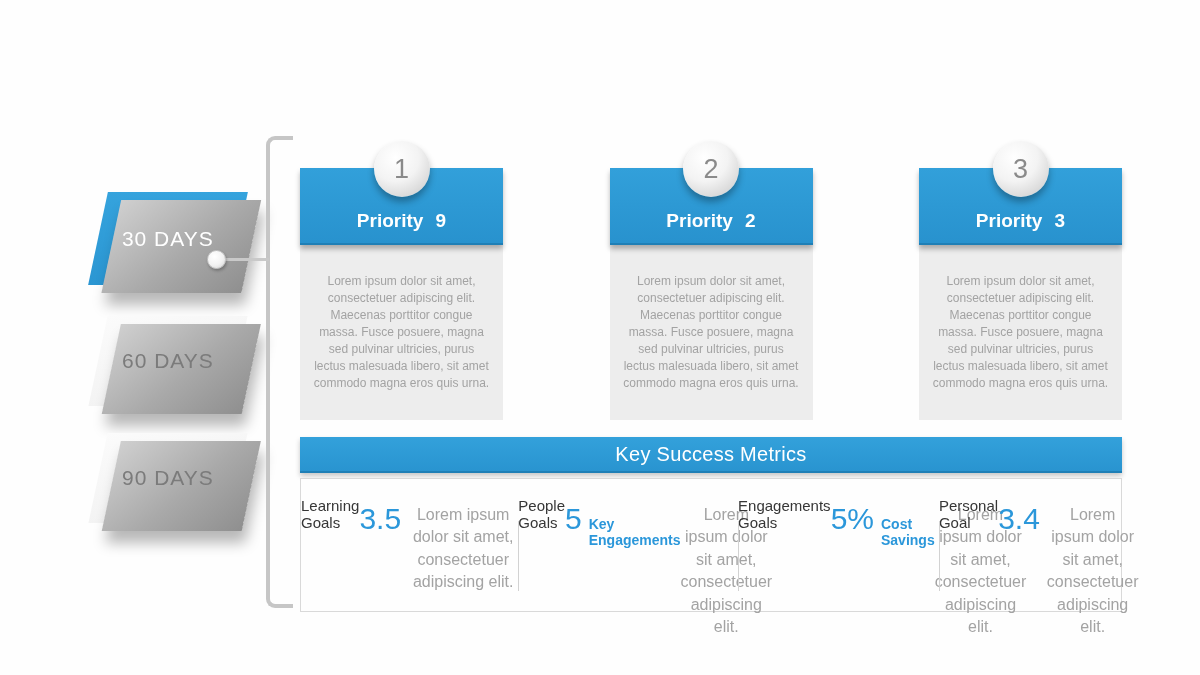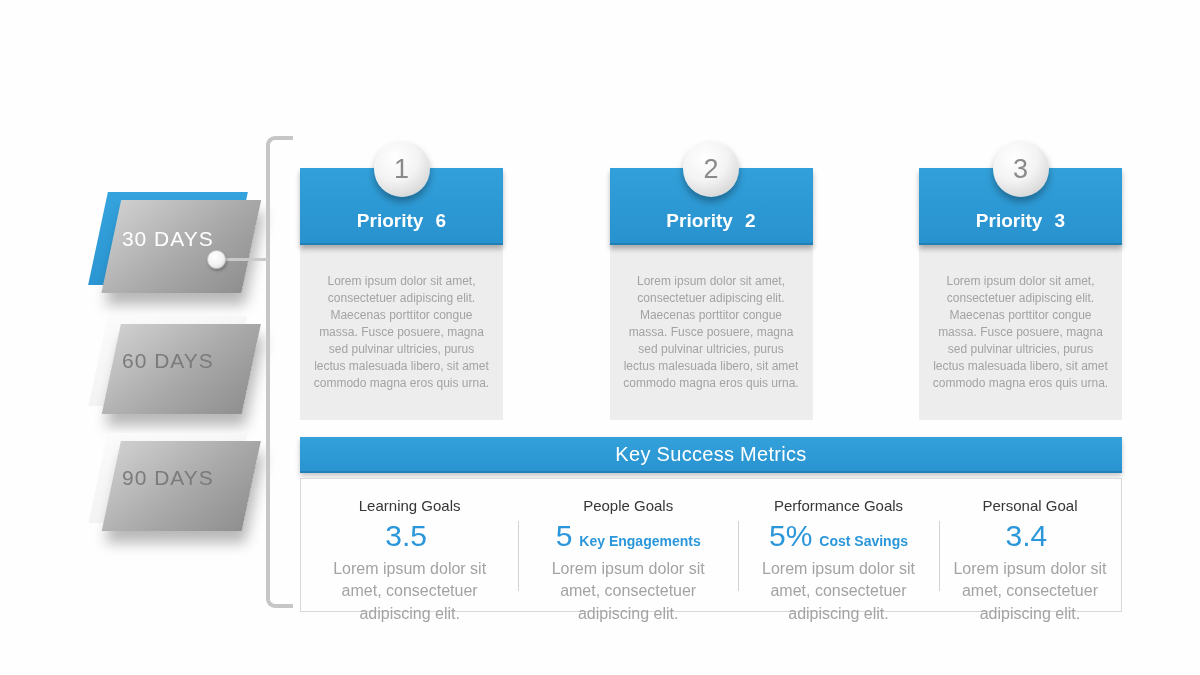--- a/index.html
+++ b/index.html
@@ -91,21 +91,21 @@
     display:flex; align-items:center; justify-content:center;
   }
   .banner span { color:#ffffff; font-size:20px; letter-spacing:0.3px; }
 
   
   .metrics-box {
     position:absolute; left:300px; top:478px; width:822px; height:134px;
     border:1px solid #d9d9d9; background:#fefefe; display:flex;
   }
   .metric {
-    position:relative; display:flex; flex-direction:column; align-items:center;
+    position:relative; display:flex; flex-direction:row; align-items:flex-start;
     padding-top:18px;
   }
   .metric.col-0 { width:26.5%; }
   .metric.col-1 { width:26.8%; }
   .metric.col-2 { width:24.5%; }
   .metric.col-3 { width:22.2%; }
   .metric + .metric::before {
     content:""; position:absolute; left:0; top:42px; bottom:20px; width:1px;
     background:#d2d2d2;
   }
@@ -138,21 +138,21 @@
   <div class="connector-dot"></div>
   <div class="bracket"></div>
 
   <div class="cards">
 
     <div class="card">
       <div class="num-circle">
         <span>1</span>
       </div>
       <div class="card-header">
-        <span>Priority 6</span>
+        <span>Priority 9</span>
       </div>
       <div class="card-body">
         <p>Lorem ipsum dolor sit amet, consectetuer adipiscing elit. Maecenas porttitor congue massa. Fusce posuere, magna sed pulvinar ultricies, purus lectus malesuada libero, sit amet commodo magna eros quis urna.</p>
       </div>
     </div>
 
     <div class="card">
       <div class="num-circle">
         <span>2</span>
       </div>
@@ -196,21 +196,21 @@
     <div class="metric col-1">
       <div class="metric-title">People Goals</div>
       <div class="metric-value-row">
         <span class="metric-value">5</span>
         <span class="metric-suffix">Key Engagements</span>
       </div>
       <div class="metric-desc">Lorem ipsum dolor sit amet, consectetuer adipiscing elit.</div>
     </div>
 
     <div class="metric col-2">
-      <div class="metric-title">Performance Goals</div>
+      <div class="metric-title">Engagements Goals</div>
       <div class="metric-value-row">
         <span class="metric-value">5%</span>
         <span class="metric-suffix">Cost Savings</span>
       </div>
       <div class="metric-desc">Lorem ipsum dolor sit amet, consectetuer adipiscing elit.</div>
     </div>
 
     <div class="metric col-3">
       <div class="metric-title">Personal Goal</div>
       <div class="metric-value-row">

